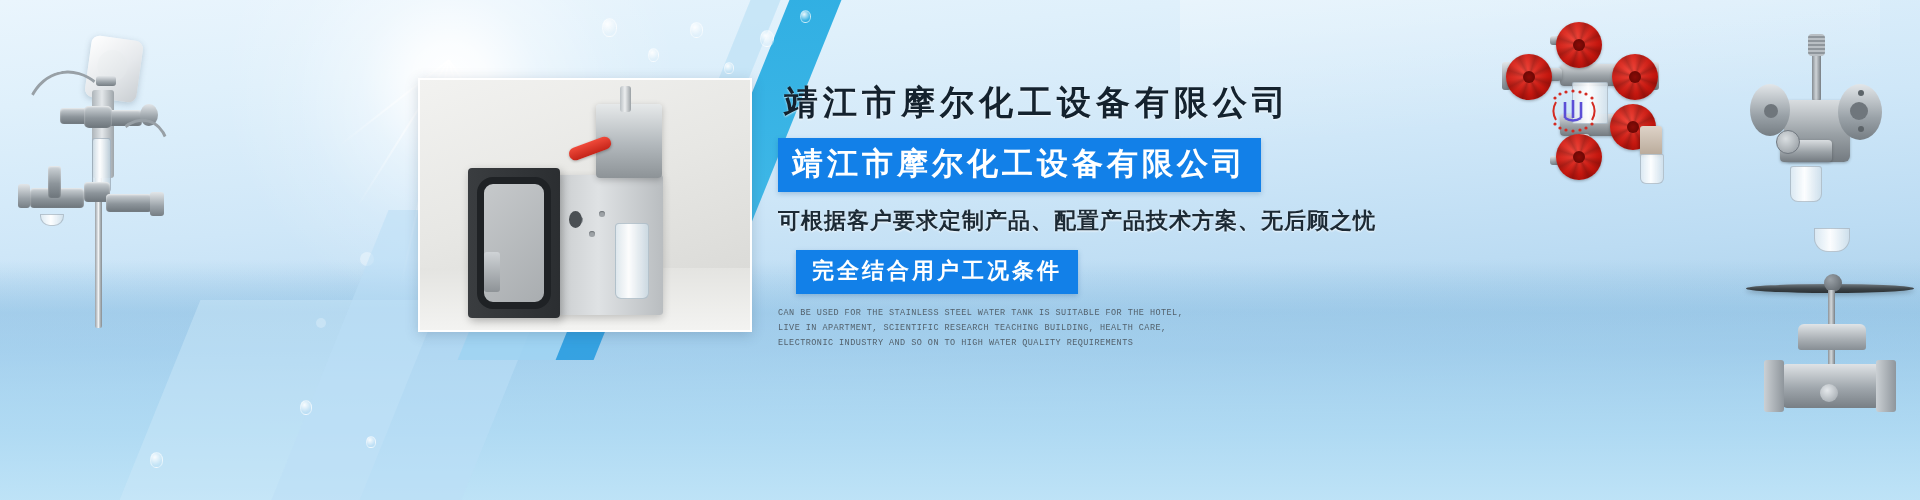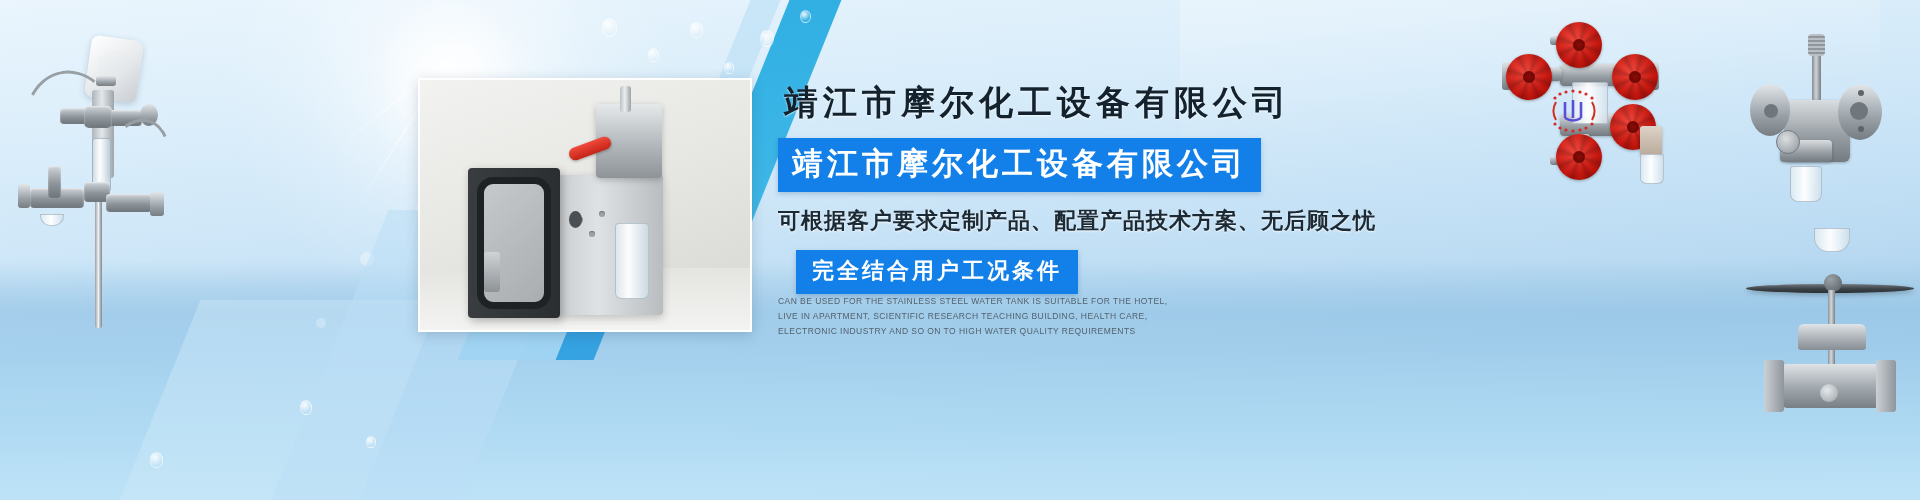--- a/index.html
+++ b/index.html
@@ -165,22 +165,22 @@
     margin-top:14px;white-space:nowrap;
     text-shadow:0 1px 2px rgba(255,255,255,.85);
   }
   .badge{
     display:inline-block;background:#1280e8;color:#ffffff;
     font-size:22px;font-weight:700;letter-spacing:3px;
     padding:6px 16px 8px 16px;margin-top:14px;margin-left:18px;white-space:nowrap;
     box-shadow:0 2px 5px rgba(20,80,140,.25);
   }
   .en-text{
-    width:408px;
-    font-family:Liberation Sans, sans-serif;
+    width:408px;margin-top:12px;
+    font-family:Liberation Mono, monospace;
     font-size:8.5px;line-height:1.75;letter-spacing:.45px;
     color:#53616c;text-transform:uppercase;
   }
 
   
   .watermark{
     position:absolute;left:222px;top:370px;
     font-family:"Liberation Serif","DejaVu Serif",serif;
     font-size:46px;font-weight:700;font-style:italic;letter-spacing:2px;
     color:rgba(214,238,250,.55);

